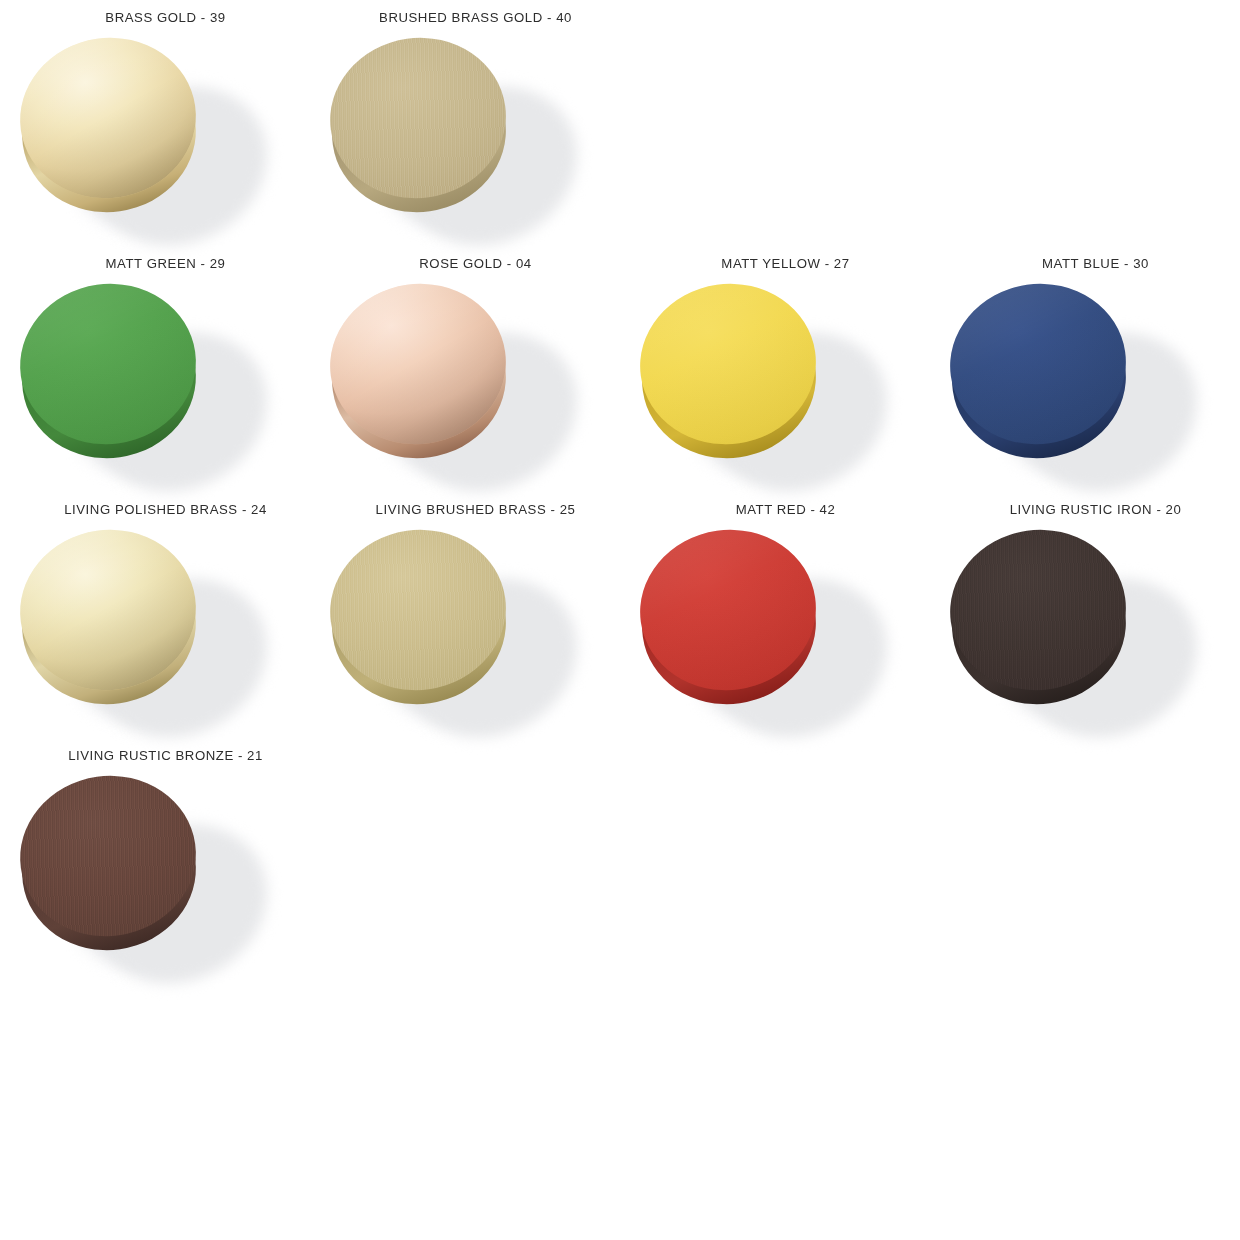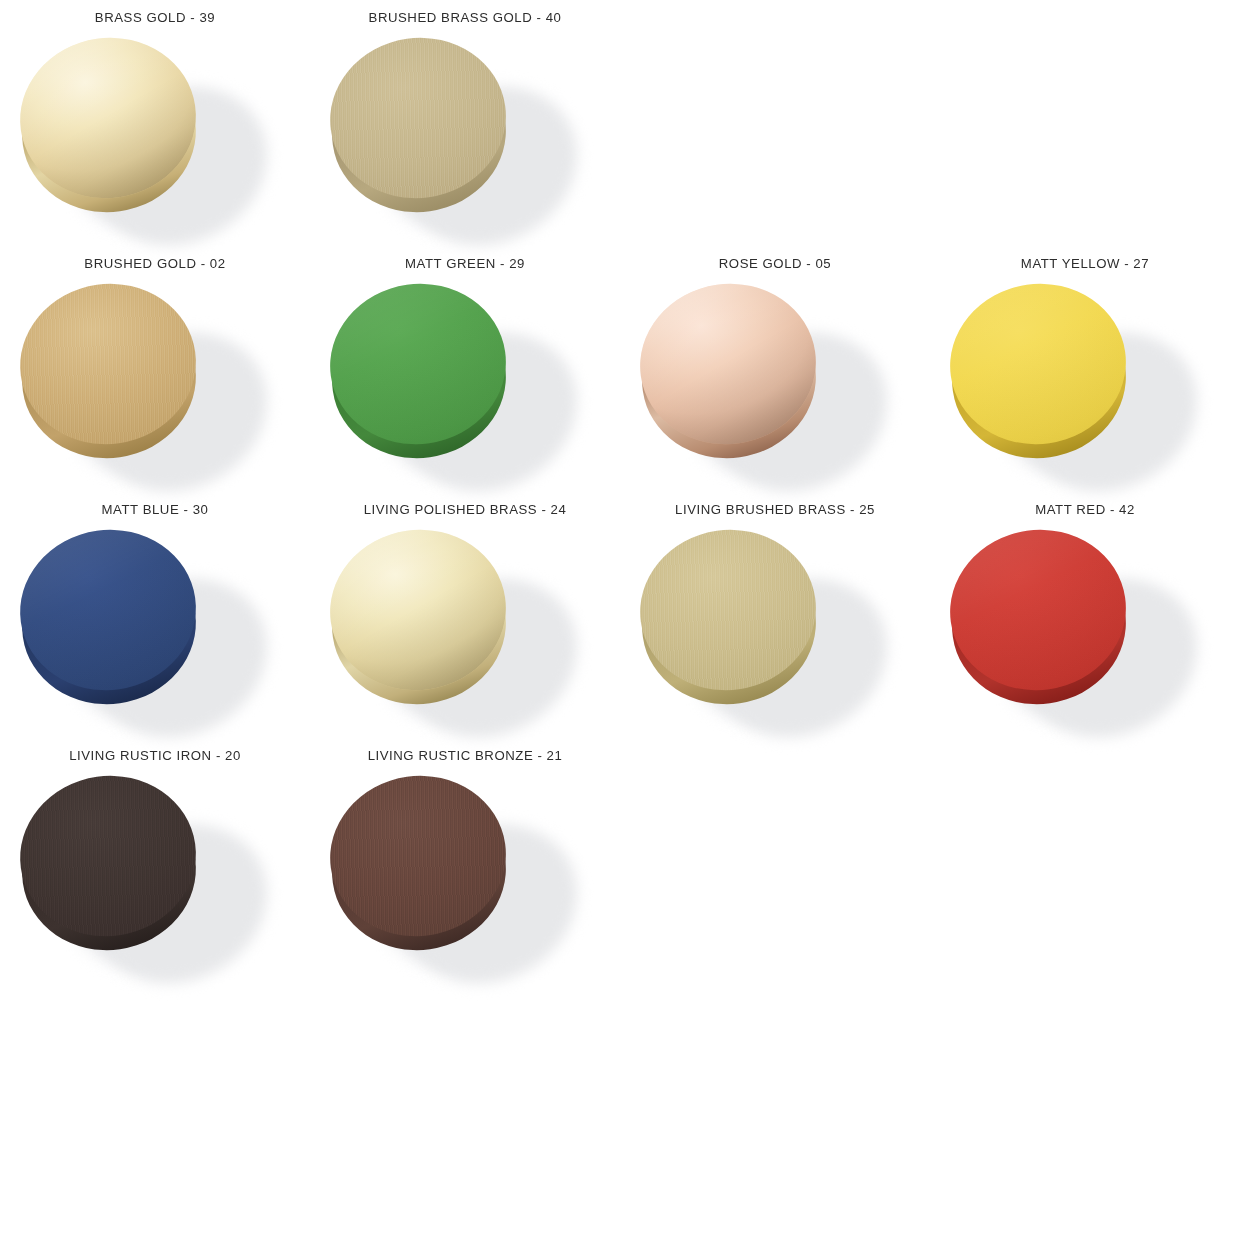--- a/index.html
+++ b/index.html
@@ -28,20 +28,21 @@
     inset: 0;
     display: grid;
     grid-template-columns: repeat(4, 310px);
     grid-template-rows: 246px 246px 246px 246px 256px;
     align-content: start;
   }
 
   .cell {
     position: relative;
     width: 310px;
+    padding-left: 21px;
   }
   .cell.empty { visibility: hidden; }
 
   
   .caption {
     position: absolute;
     top: 10px;
     left: 0;
     width: 100%;
     text-align: center;
@@ -172,47 +173,34 @@
             <div class="rim" style="background: linear-gradient(170deg, rgb(143, 130, 96) 0%, rgb(167, 152, 115) 40%, rgb(183, 168, 127) 70%, rgb(148, 134, 95) 100%);"></div>
             <div class="top" style="background: radial-gradient(130% 115% at 44% 30%, rgb(207, 193, 153) 0%, rgb(198, 183, 142) 40%, rgb(188, 172, 131) 70%, rgb(170, 155, 115) 92%, rgb(155, 140, 102) 100%);">
               <div class="grain"></div>
             </div>
           </div>
         </div>
       </div>
       <div class="cell empty"></div>
       <div class="cell empty"></div>
       <div class="cell">
-        <div class="caption">BRUSHED GOLD - 02</div>
-        <div class="stage">
-          <div class="shadow2"></div>
-          <div class="shadow"></div>
-          <div class="puck">
-            <div class="rim" style="background: linear-gradient(170deg, rgb(143, 116, 65) 0%, rgb(176, 145, 89) 38%, rgb(194, 162, 106) 70%, rgb(147, 120, 63) 100%);"></div>
-            <div class="top" style="background: radial-gradient(128% 112% at 44% 28%, rgb(220, 193, 141) 0%, rgb(207, 176, 121) 38%, rgb(196, 164, 108) 68%, rgb(176, 144, 90) 92%, rgb(158, 127, 76) 100%);">
-              <div class="grain"></div>
-            </div>
-          </div>
-        </div>
-      </div>
-      <div class="cell">
         <div class="caption">MATT GREEN - 29</div>
         <div class="stage">
           <div class="shadow2"></div>
           <div class="shadow"></div>
           <div class="puck">
             <div class="rim" style="background: linear-gradient(170deg, rgb(45, 102, 40) 0%, rgb(60, 127, 53) 40%, rgb(68, 136, 60) 70%, rgb(42, 95, 37) 100%);"></div>
             <div class="top" style="background: radial-gradient(135% 120% at 42% 28%, rgb(88, 168, 81) 0%, rgb(78, 156, 71) 55%, rgb(69, 143, 63) 86%, rgb(60, 129, 55) 100%);">
               <div class="sheen" style="background: linear-gradient(162deg, rgba(255, 255, 255, 0.1) 0%, rgba(255, 255, 255, 0.02) 40%, rgba(0, 0, 0, 0.05) 100%);"></div>
             </div>
           </div>
         </div>
       </div>
       <div class="cell">
-        <div class="caption">ROSE GOLD - 05</div>
+        <div class="caption">ROSE GOLD - 04</div>
         <div class="stage">
           <div class="shadow2"></div>
           <div class="shadow"></div>
           <div class="puck">
             <div class="rim" style="background: linear-gradient(170deg, rgb(135, 92, 67) 0%, rgb(172, 128, 100) 32%, rgb(220, 187, 163) 58%, rgb(184, 140, 112) 82%, rgb(127, 85, 64) 100%);"></div>
             <div class="top" style="background: radial-gradient(120% 105% at 38% 24%, rgb(251, 227, 212) 0%, rgb(243, 210, 188) 26%, rgb(231, 191, 166) 52%, rgb(198, 155, 128) 78%, rgb(156, 113, 88) 96%, rgb(138, 97, 73) 100%);">
               <div class="sheen" style="background: linear-gradient(158deg, rgba(255, 255, 255, 0.42) 0%, rgba(255, 255, 255, 0.1) 26%, rgba(255, 255, 255, 0) 48%, rgba(0, 0, 0, 0.06) 72%, rgba(0, 0, 0, 0.2) 100%);"></div>
             </div>
           </div>
         </div>

